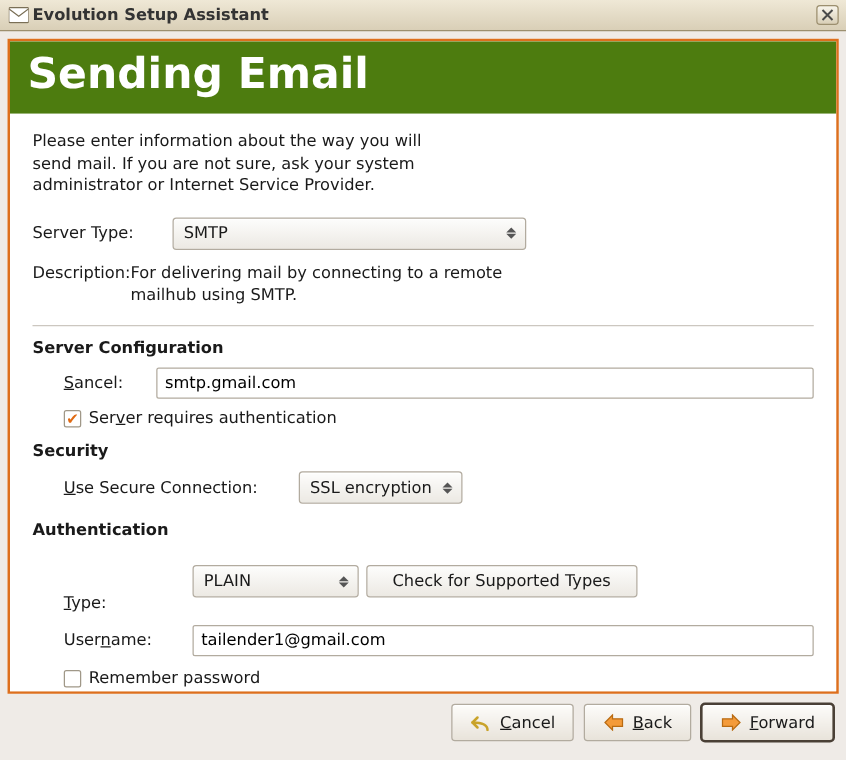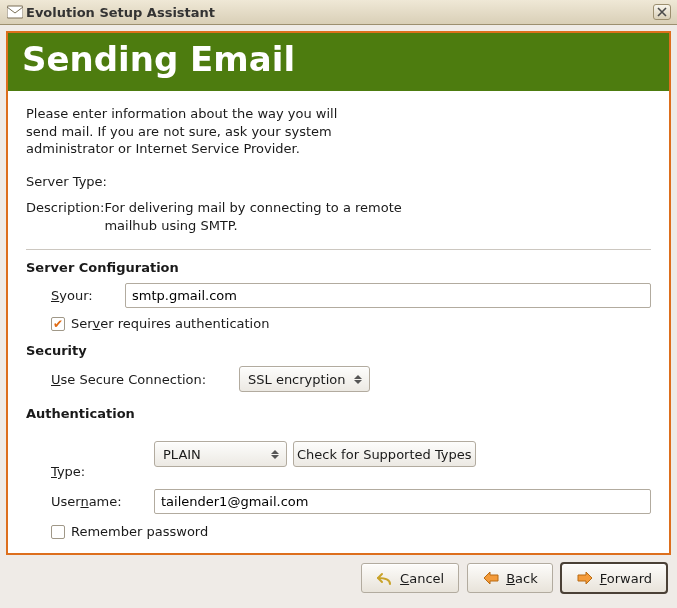--- a/index.html
+++ b/index.html
@@ -157,21 +157,21 @@
     color: #e06a12;
     font-size: 12px;
     line-height: 1;
     font-weight: bold;
   }
   .underline { text-decoration: underline; }
   .flat-btn {
     display: inline-flex;
     align-items: center;
     height: 26px;
-    padding: 0 3px;
+    padding: 0 20px;
     background: linear-gradient(to bottom, #fdfdfc, #ece9e3);
     border: 1px solid #b2ab9f;
     border-radius: 3px;
   }
   .bottom-bar {
     height: 46px;
     display: flex;
     align-items: center;
     justify-content: flex-end;
     gap: 8px;
@@ -219,33 +219,40 @@
 
 <div class="window-body">
   <div class="content-frame">
     <div class="header-banner">Sending Email</div>
     <div class="form-area">
 
       <div class="intro">Please enter information about the way you will send mail. If you are not sure, ask your system administrator or Internet Service Provider.</div>
 
       <div class="row">
         <div class="lbl">Server Type:</div>
+        <div class="combo" style="width:283px;">
+          <span>SMTP</span>
+          <span class="combo-arrows">
+              <span class="tri-up"></span>
+              <span class="tri-down"></span>
+            </span>
+        </div>
       </div>
 
       <div class="desc-row">
         <div class="lbl">Description:</div>
         <div class="desc-text">For delivering mail by connecting to a remote mailhub using SMTP.</div>
       </div>
 
       <hr class="sep">
 
       <div class="section-head">Server Configuration</div>
 
       <div class="row" style="margin-bottom:8px;">
-        <div class="indent-lbl" style="width:74px;"><span class="underline">S</span><span>your:</span></div>
+        <div class="indent-lbl" style="width:74px;"><span class="underline">S</span><span>ancel:</span></div>
         <input class="text-input" style="flex: 1 1 0%;" value="smtp.gmail.com">
       </div>
 
       <div class="check-row">
         <span class="chk checked"></span>
         <span><span>Ser</span><span class="underline">v</span><span>er requires authentication</span></span>
       </div>
 
       <div class="section-head">Security</div>
 

